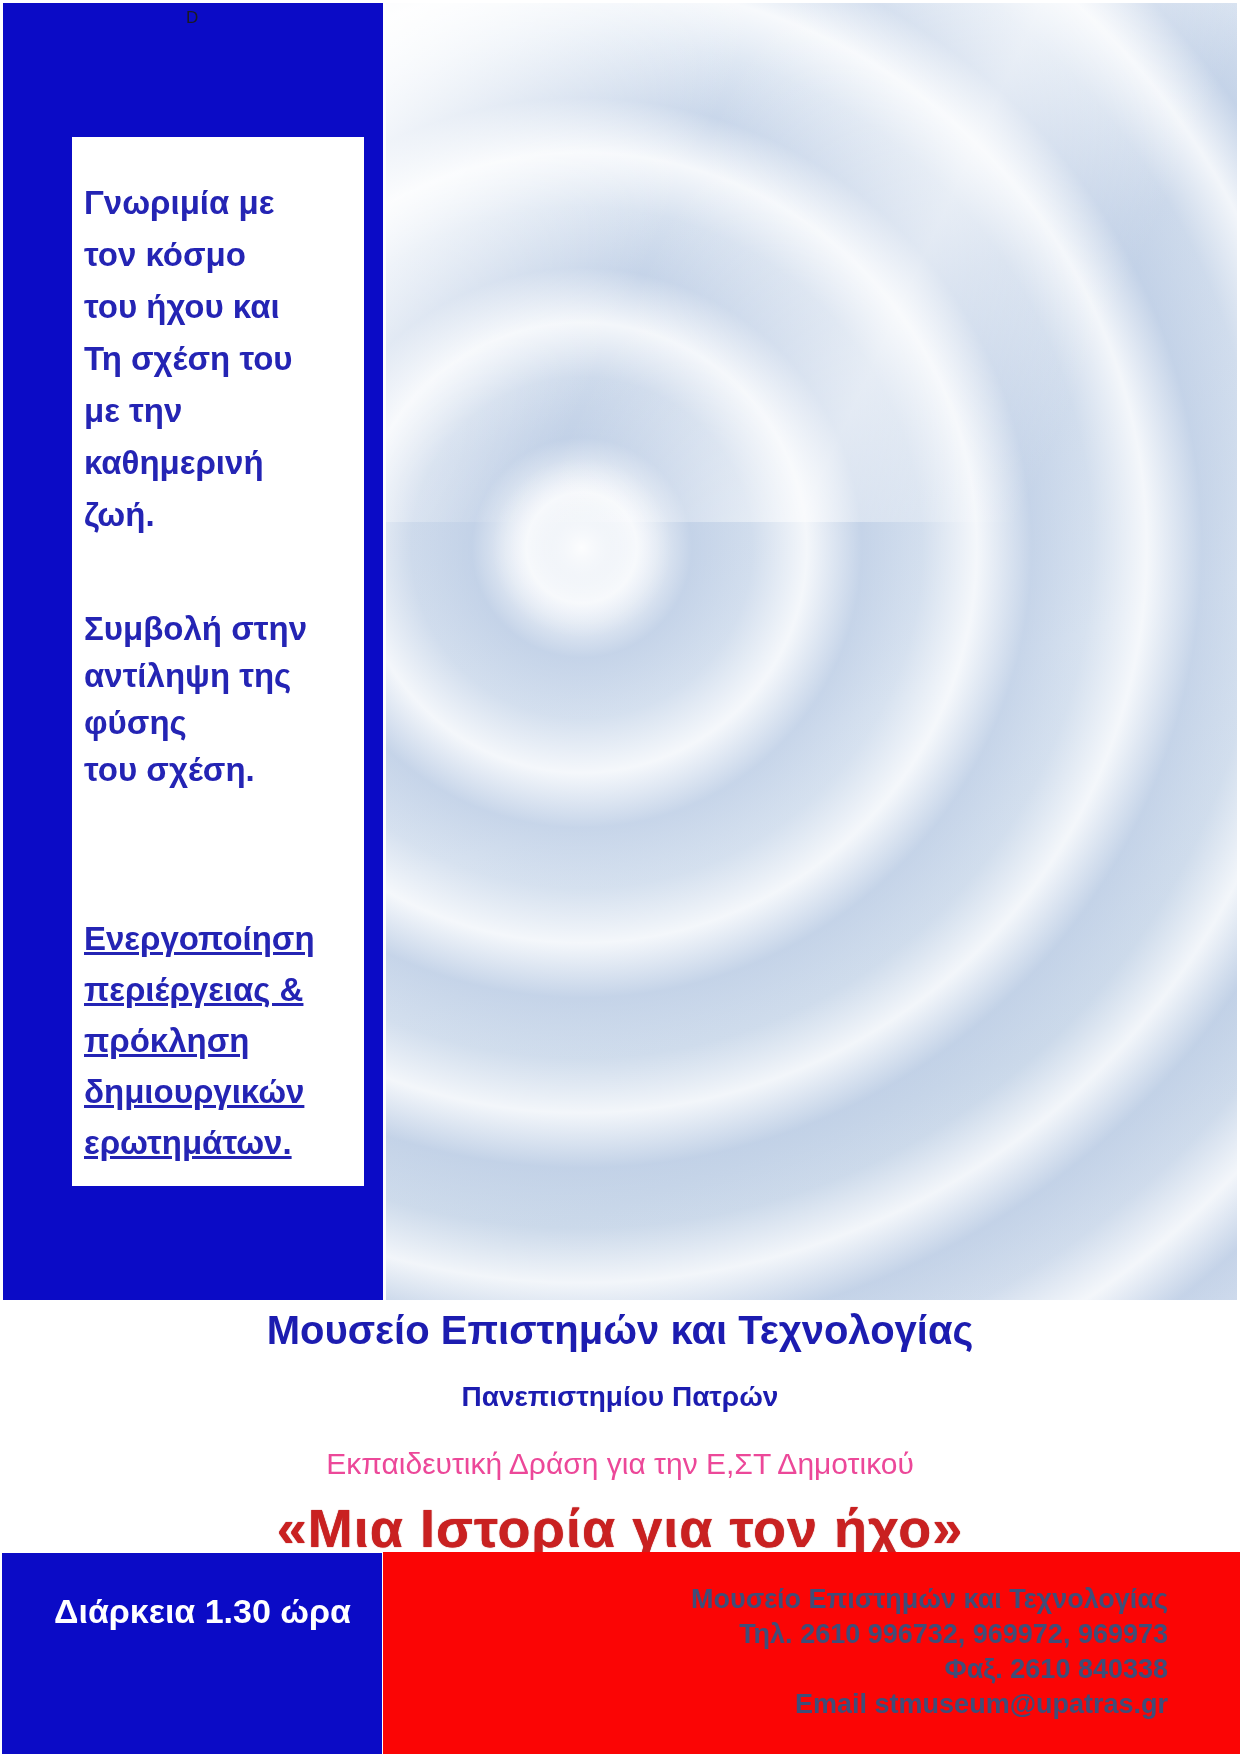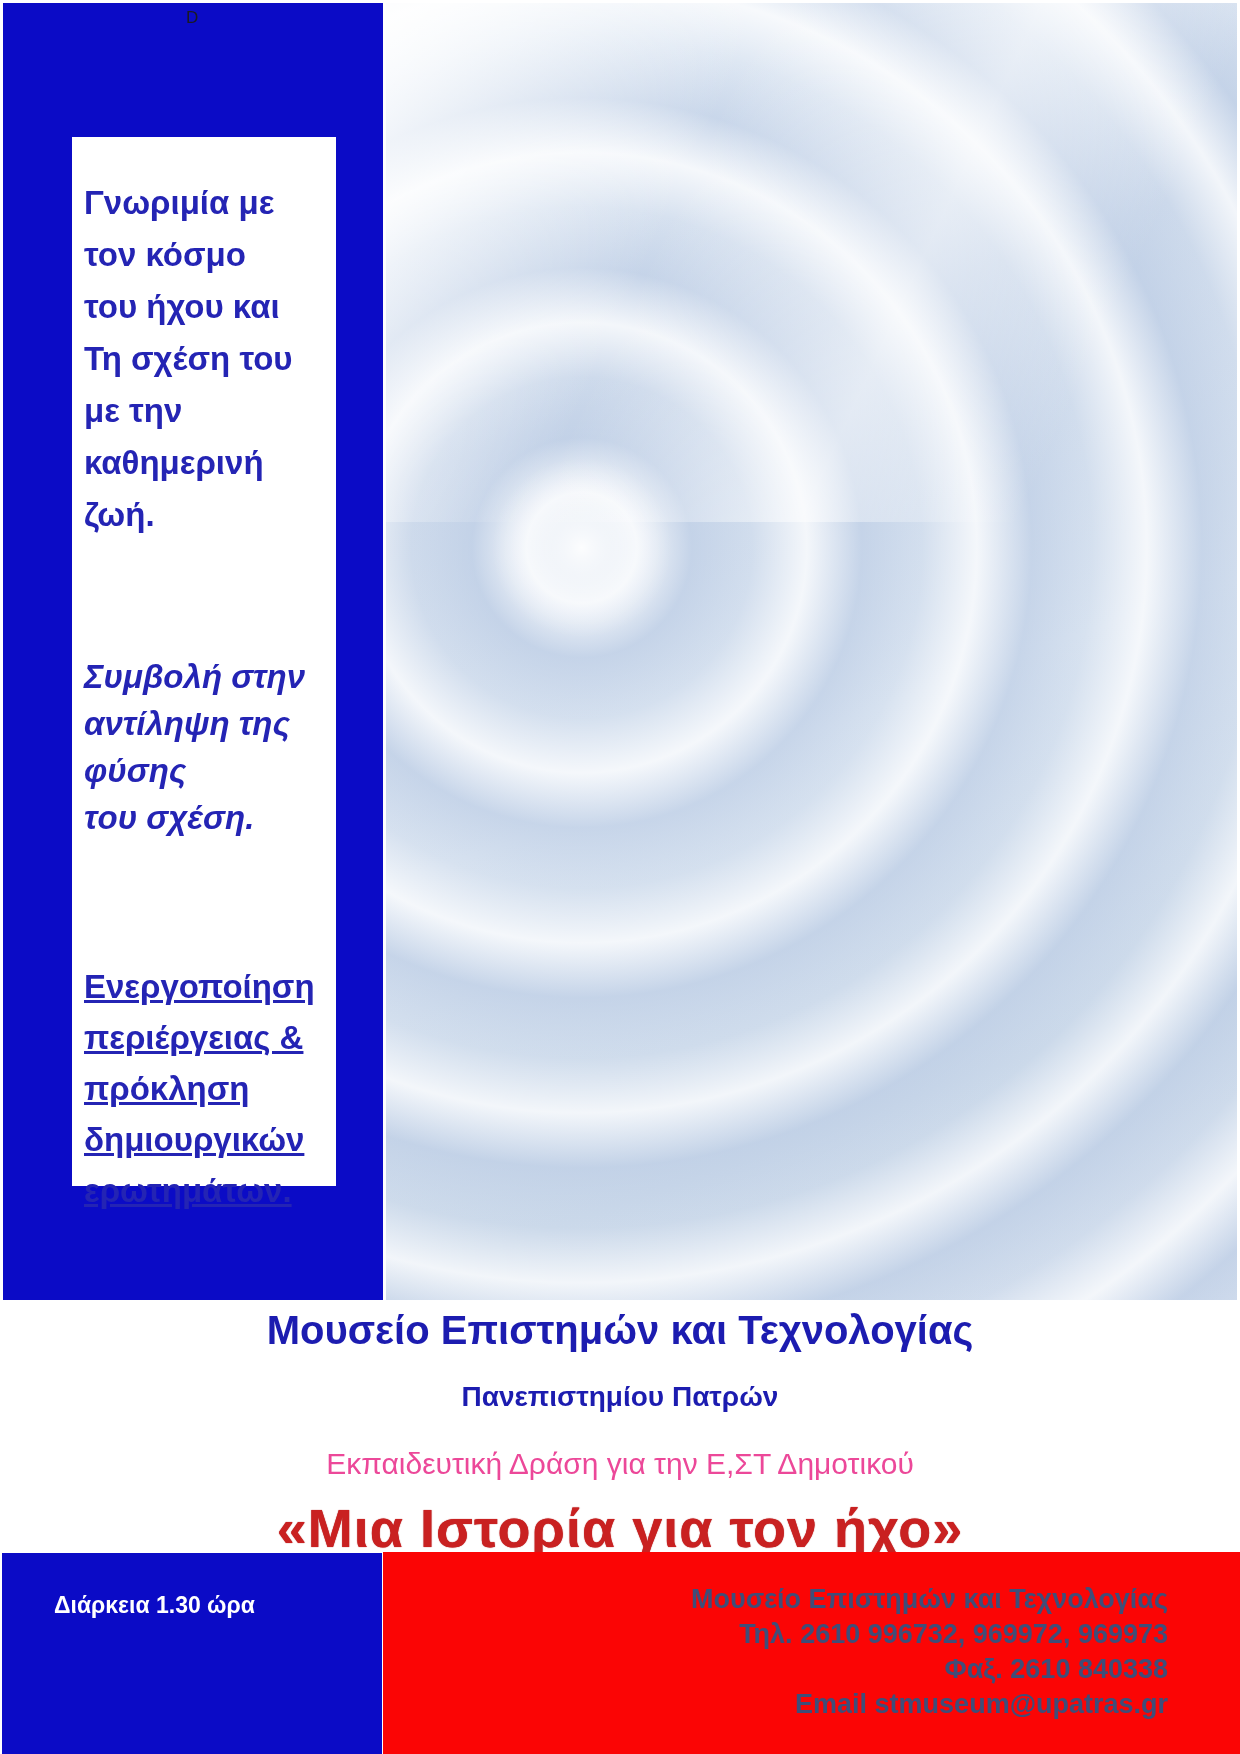--- a/index.html
+++ b/index.html
@@ -8,28 +8,28 @@
     font-family:"Liberation Sans", sans-serif;
   }
   .blue-col{
     position:absolute;left:3px;top:3px;width:380px;height:1297px;
     background:#0b0bc6;
   }
   .stray-char{
     position:absolute;left:186px;top:8px;color:#1a1a22;font-size:17px;font-weight:400;
   }
   .intro-box{
-    position:absolute;left:72px;top:137px;width:264px;height:1049px;
+    position:absolute;left:72px;top:137px;width:292px;height:1049px;
     background:#ffffff;box-sizing:border-box;padding:40px 0 0 12px;
     color:#2424b4;font-weight:700;font-size:33px;
   }
   .intro-box .para1 .line{line-height:52px;}
   .intro-box .para2 .line{line-height:47px;}
   .intro-box .para3 .line{line-height:51px;text-decoration:underline;}
-  .intro-box .para2{margin-top:112px;font-style:italic;}
+  .intro-box .para2{margin-top:64px;}
   .intro-box .para3{margin-top:120px;}
   .ripple{
     position:absolute;left:386px;top:3px;width:851px;height:1297px;
     background:
       radial-gradient(circle at 23% 42%, rgba(255,255,255,0.95) 0px, rgba(255,255,255,0.55) 30px, rgba(210,223,240,0) 90px),
       repeating-radial-gradient(circle at 23% 42%,
         rgba(255,255,255,0.0) 0px,
         rgba(255,255,255,0.75) 55px,
         rgba(186,203,228,0.55) 110px,
         rgba(255,255,255,0.0) 170px),
@@ -50,21 +50,21 @@
   .red-band{
     position:absolute;left:383px;top:1552px;width:857px;height:202px;
     background:#fb0505;
   }
   .blue-bottom{
     position:absolute;left:2px;top:1553px;width:380px;height:201px;
     background:#0b0bc6;
   }
   .duration{
     position:absolute;left:54px;top:1592px;color:#ffffff;
-    font-weight:700;font-size:23px;
+    font-weight:700;font-size:34px;
   }
   .contact{
     position:absolute;right:72px;top:1582px;text-align:right;
     color:#3f4e79;font-weight:700;font-size:27px;line-height:35px;
   }
 </style>
 </head>
 <body>
 
 <div class="page">

